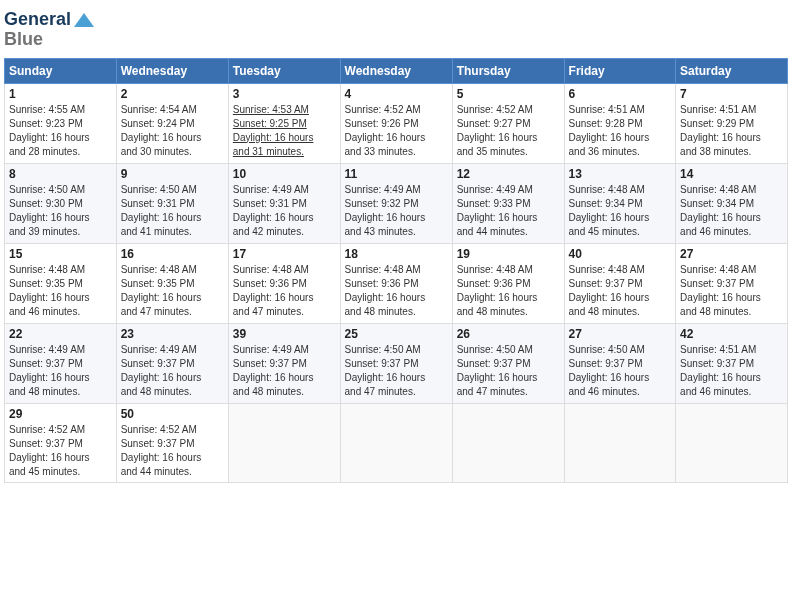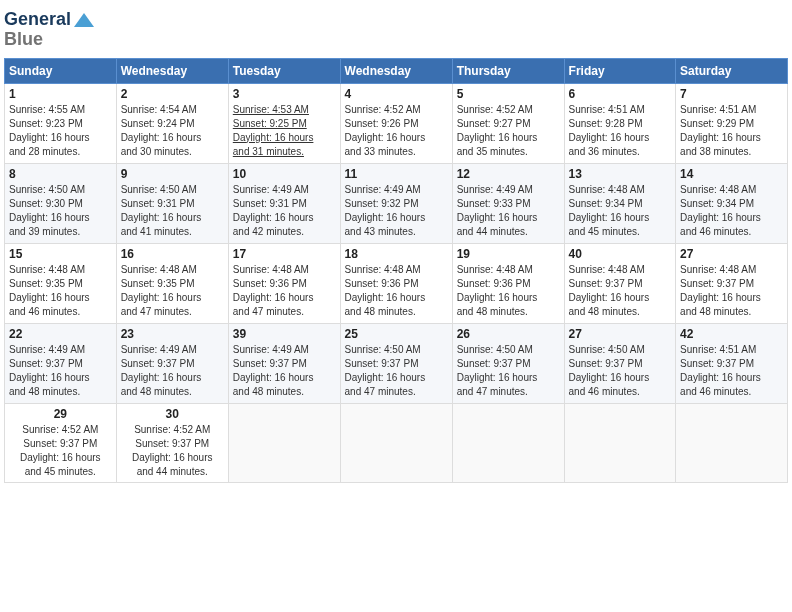--- a/index.html
+++ b/index.html
@@ -79,21 +79,20 @@
     .day-info {
       font-size: 10px;
       color: #333;
       line-height: 1.4;
     }
     .empty-cell {
       background: #f9f9f9 !important;
     }
     .calendar tr:last-child td {
       height: 70px;
-      text-align: center;
     }
   </style>
 </head>
 <body>
 
 <div class="page">
   <div class="header">
     <div class="logo">
       <div>
         <div style="display:flex;align-items:center;">
@@ -330,21 +329,21 @@
         </tr>
         <tr>
           <td>
             <span class="day-num">29</span>
             <div class="day-info" style="white-space: pre-line;">Sunrise: 4:52 AM
 Sunset: 9:37 PM
 Daylight: 16 hours
 and 45 minutes.</div>
           </td>
           <td>
-            <span class="day-num">30</span>
+            <span class="day-num">50</span>
             <div class="day-info" style="white-space: pre-line;">Sunrise: 4:52 AM
 Sunset: 9:37 PM
 Daylight: 16 hours
 and 44 minutes.</div>
           </td>
           <td class="empty-cell"></td>
           <td class="empty-cell"></td>
           <td class="empty-cell"></td>
           <td class="empty-cell"></td>
           <td class="empty-cell"></td>

